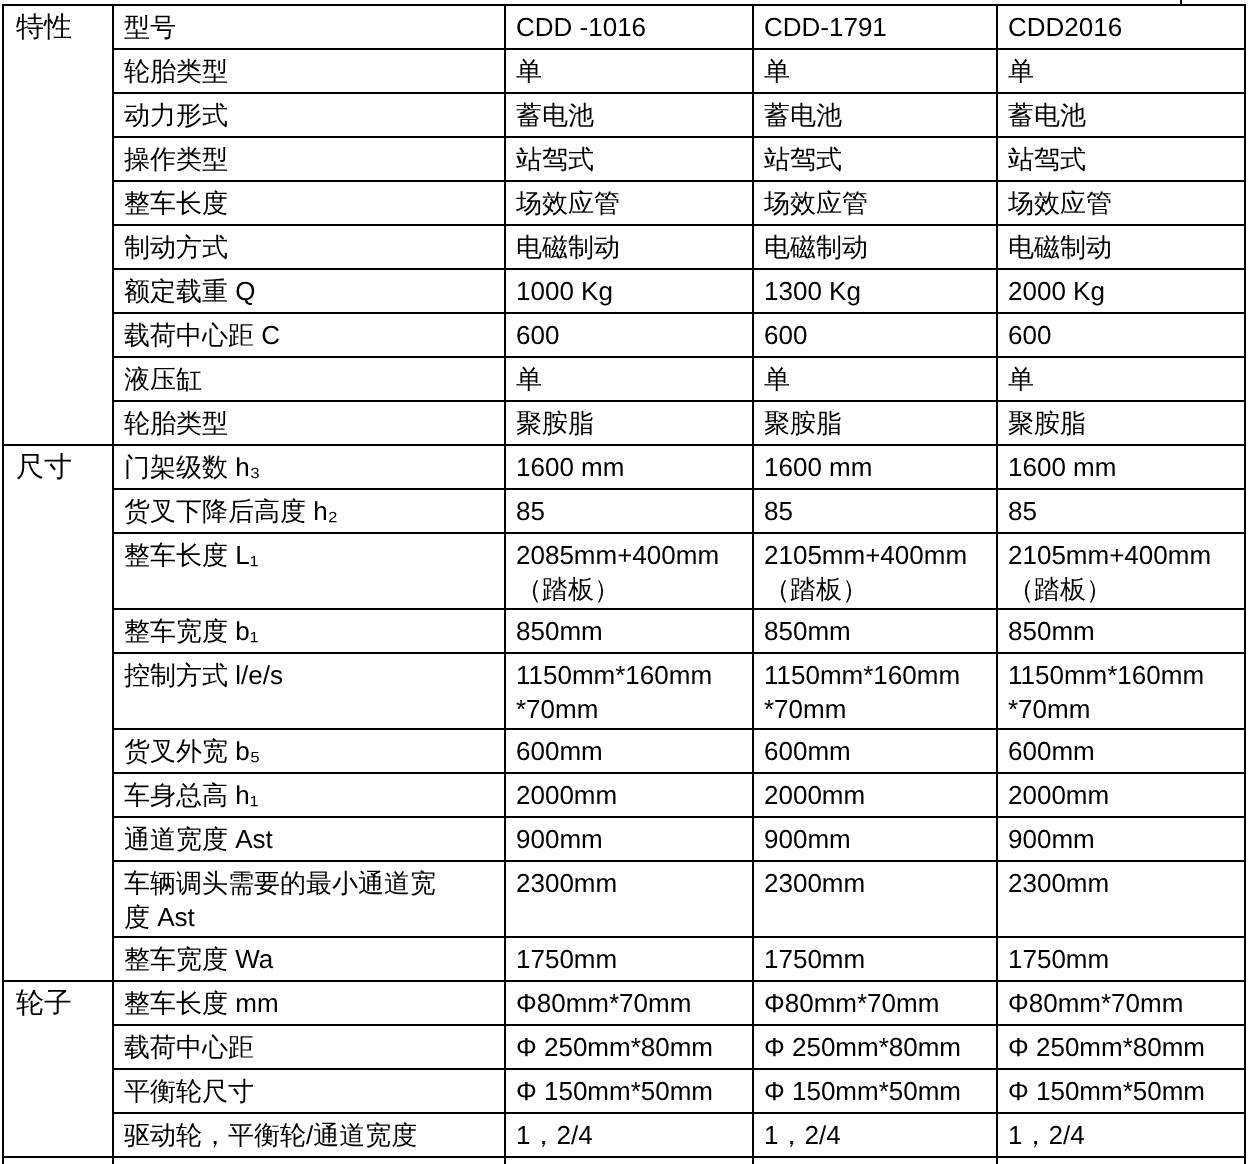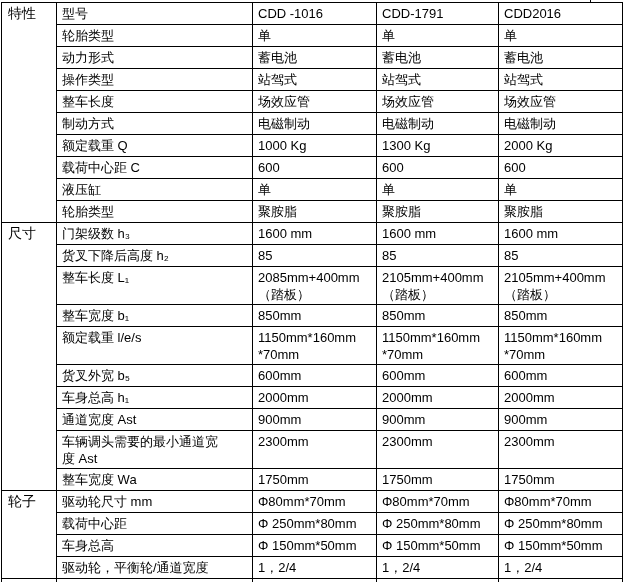--- a/index.html
+++ b/index.html
@@ -149,21 +149,21 @@
         <td>2105mm+400mm
 （踏板）</td>
       </tr>
       <tr>
         <td>整车宽度 b₁</td>
         <td>850mm</td>
         <td>850mm</td>
         <td>850mm</td>
       </tr>
       <tr>
-        <td>额定载重 l/e/s</td>
+        <td>控制方式 l/e/s</td>
         <td>1150mm*160mm
 *70mm</td>
         <td>1150mm*160mm
 *70mm</td>
         <td>1150mm*160mm
 *70mm</td>
       </tr>
       <tr>
         <td>货叉外宽 b₅</td>
         <td>600mm</td>
@@ -190,33 +190,33 @@
         <td>2300mm</td>
       </tr>
       <tr>
         <td>整车宽度 Wa</td>
         <td>1750mm</td>
         <td>1750mm</td>
         <td>1750mm</td>
       </tr>
       <tr>
         <td class="cat" rowspan="4">轮子</td>
-        <td>驱动轮尺寸 mm</td>
+        <td>整车长度 mm</td>
         <td>Φ80mm*70mm</td>
         <td>Φ80mm*70mm</td>
         <td>Φ80mm*70mm</td>
       </tr>
       <tr>
         <td>载荷中心距</td>
         <td>Φ 250mm*80mm</td>
         <td>Φ 250mm*80mm</td>
         <td>Φ 250mm*80mm</td>
       </tr>
       <tr>
-        <td>车身总高</td>
+        <td>平衡轮尺寸</td>
         <td>Φ 150mm*50mm</td>
         <td>Φ 150mm*50mm</td>
         <td>Φ 150mm*50mm</td>
       </tr>
       <tr>
         <td>驱动轮，平衡轮/通道宽度</td>
         <td>1，2/4</td>
         <td>1，2/4</td>
         <td>1，2/4</td>
       </tr>

